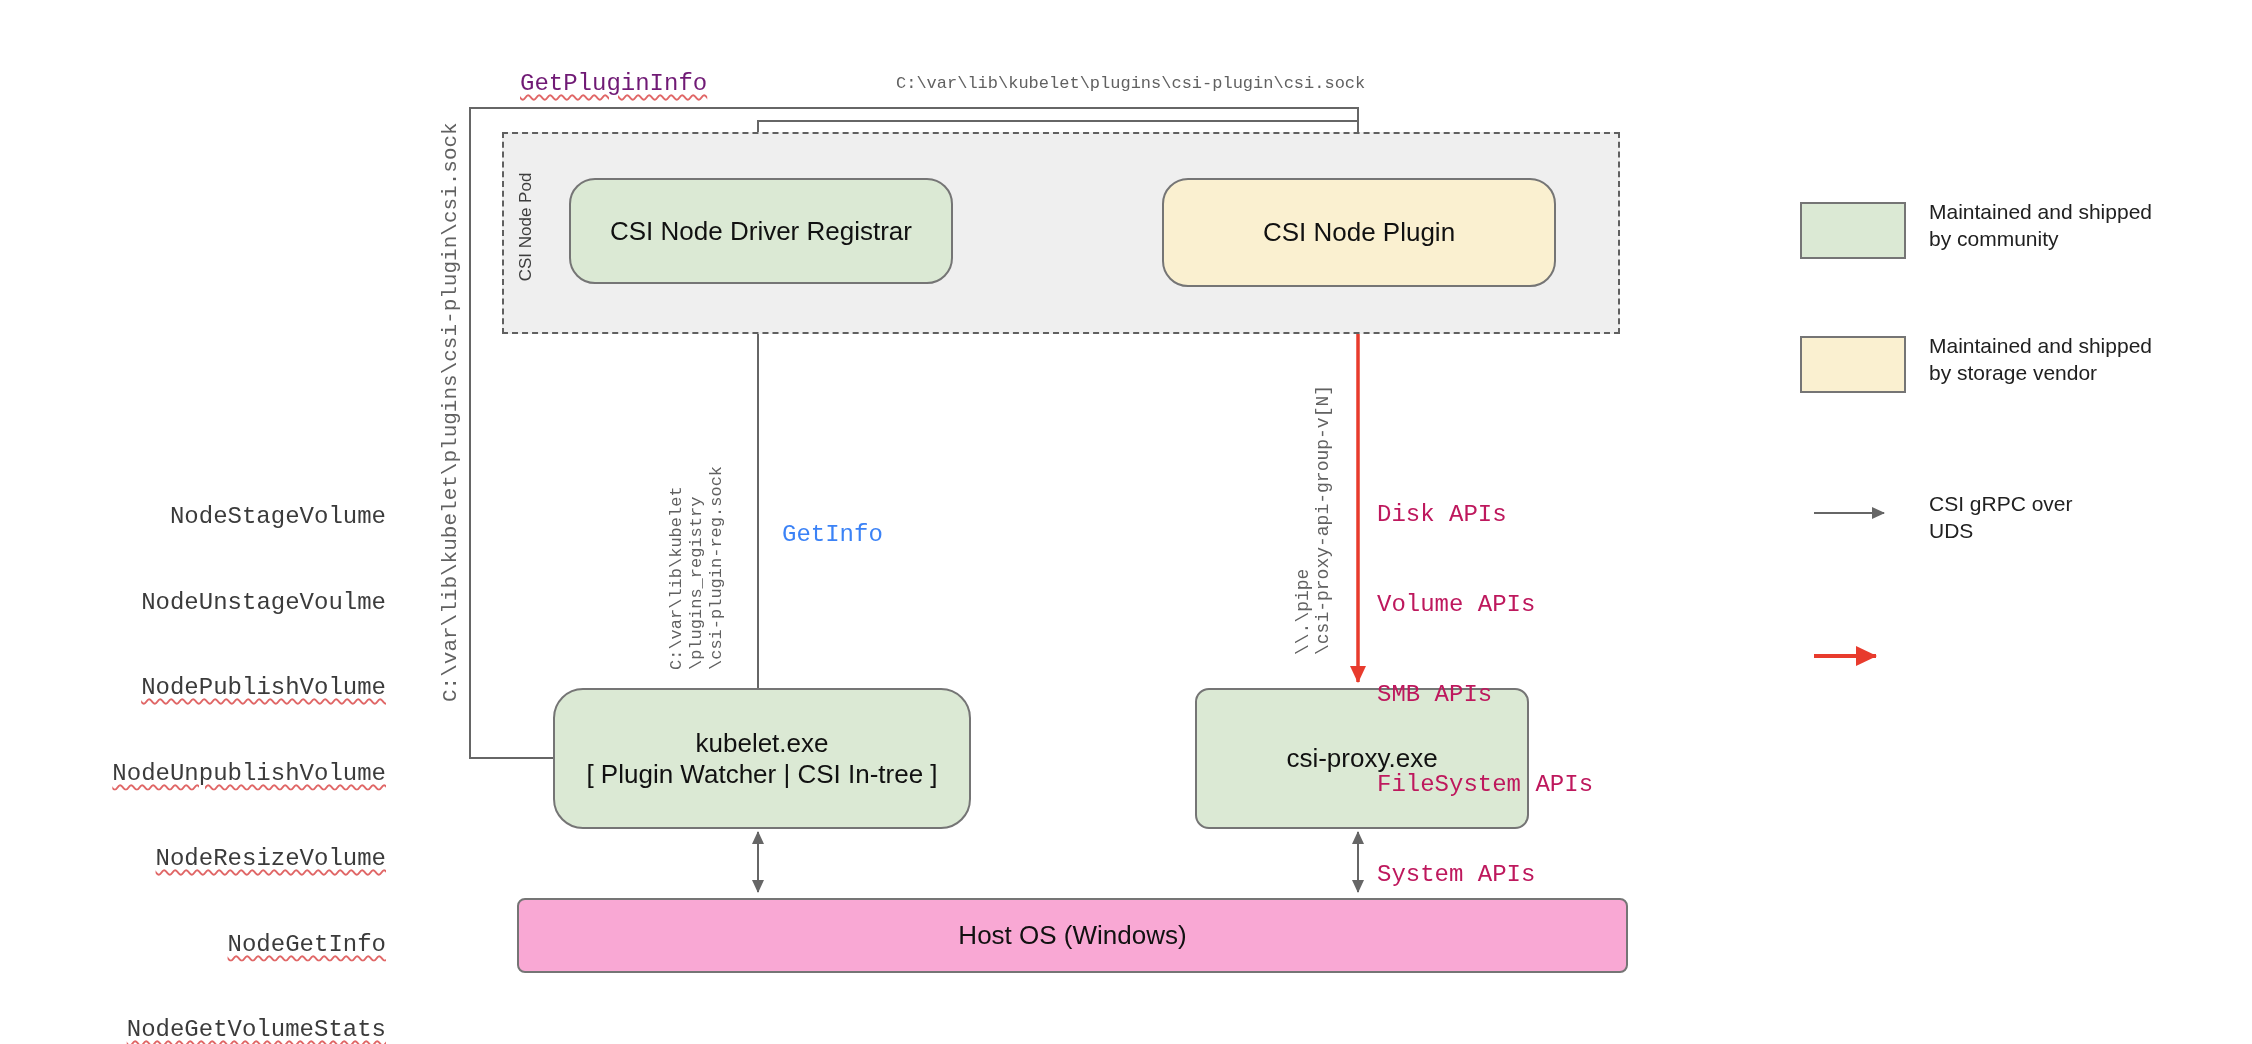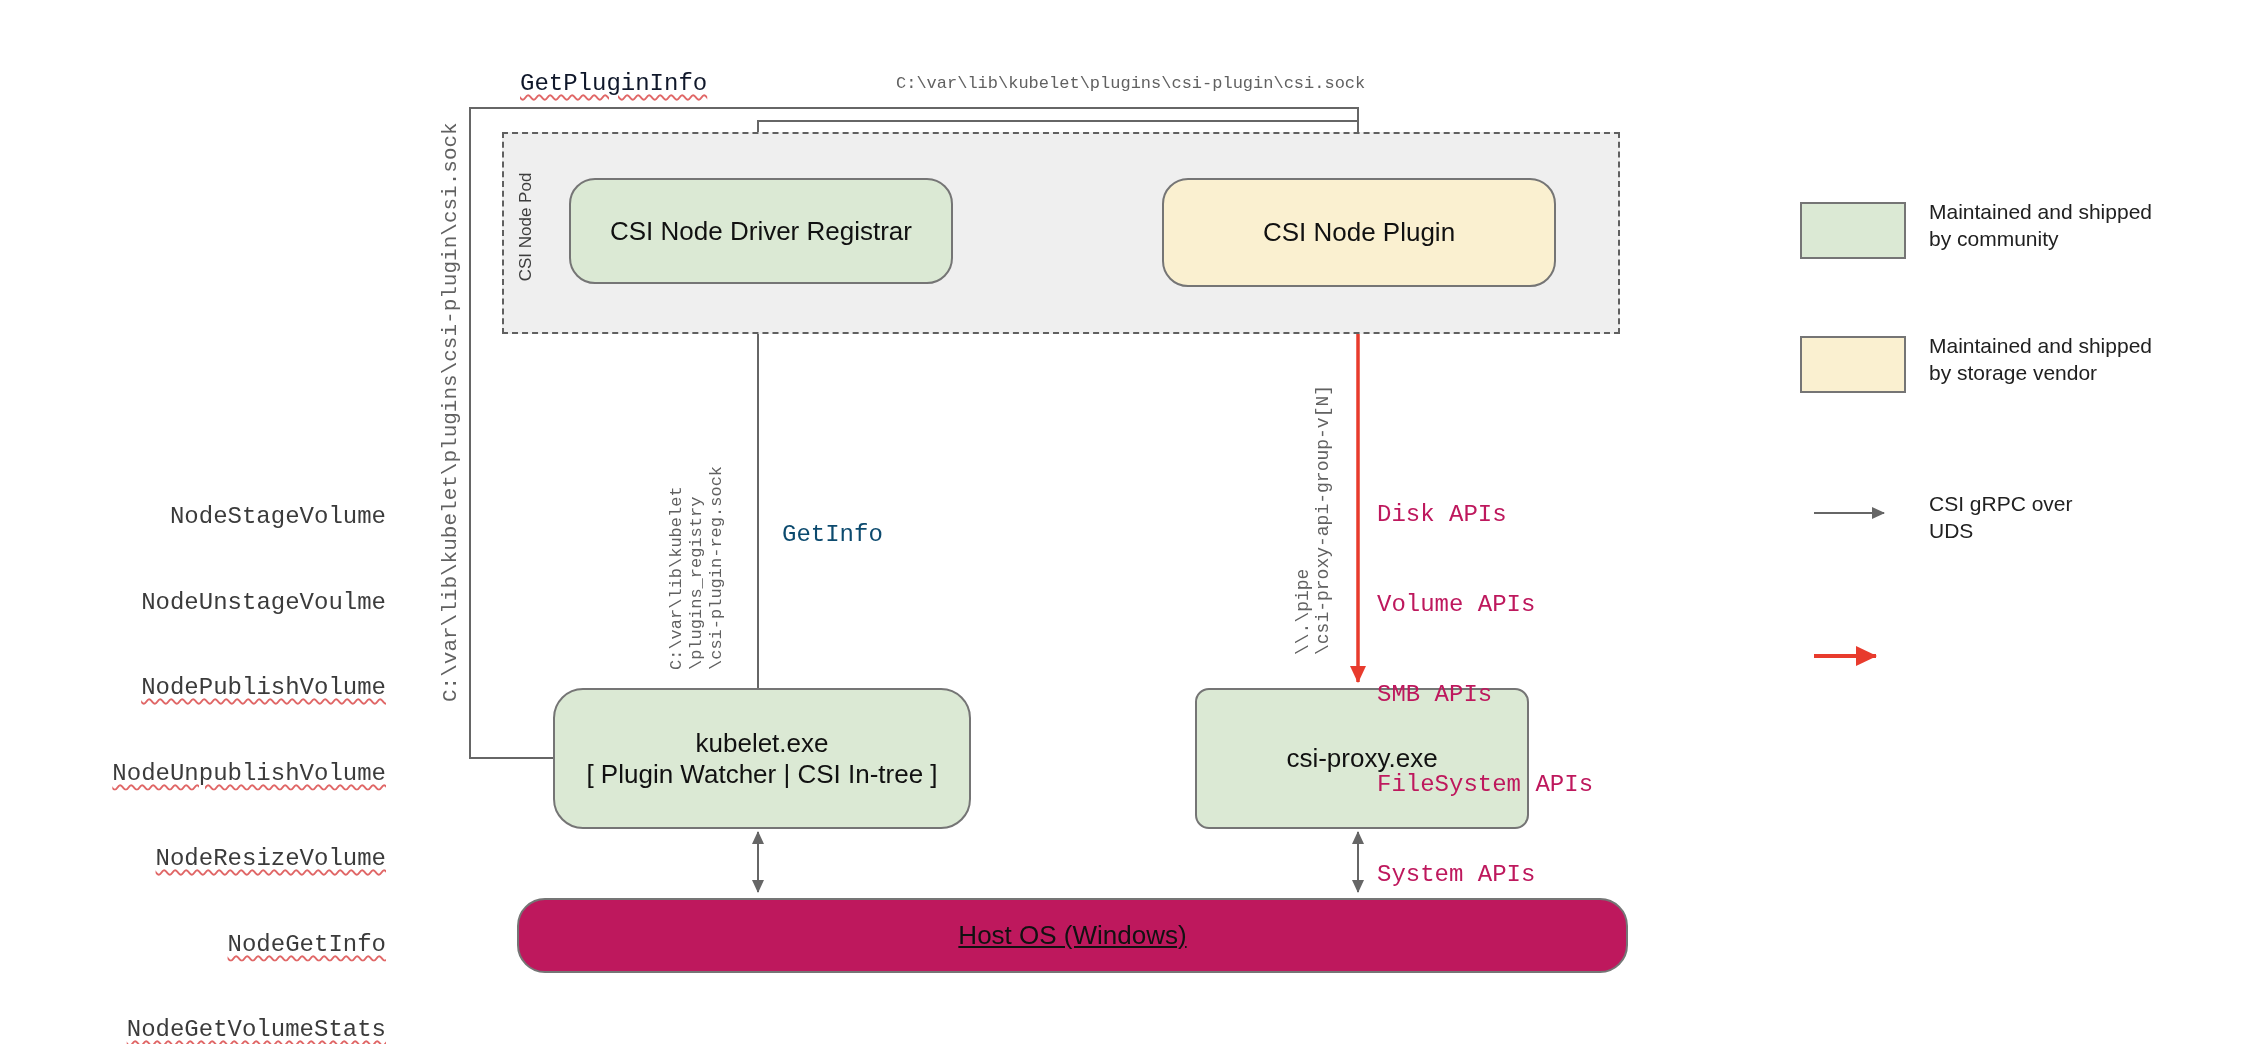--- a/index.html
+++ b/index.html
@@ -6,36 +6,36 @@
   #canvas{position:relative;width:2252px;height:1044px;background:#ffffff;overflow:hidden;
           font-family:"Liberation Sans",sans-serif;}
   .abs{position:absolute;}
   svg.wires{position:absolute;left:0;top:0;width:2252px;height:1044px;pointer-events:none;}
 
   
   .node{position:absolute;display:flex;align-items:center;justify-content:center;
         border:2px solid #757575;border-radius:26px;color:#111;font-size:26px;text-align:center;}
   .green{background:#dbe9d4;}
   .yellow{background:#faf0d0;}
-  .blue{background:#be185d;border-radius:28px;text-decoration:underline;}
+  .blue{background:#f9a8d4;border-radius:8px;}
   .pod{position:absolute;left:502px;top:132px;width:1114px;height:198px;
        background:#efefef;border:2px dashed #606060;}
   .podlabel{position:absolute;left:467px;top:216px;width:120px;height:22px;
             transform:rotate(-90deg);font-size:17px;color:#3d3d3d;text-align:center;white-space:nowrap;}
 
   
-  .mono{font-family:"Liberation Mono",monospace;color:#0f172a;white-space:pre;}
+  .mono{font-family:"Liberation Mono",monospace;color:#701a75;white-space:pre;}
   .path{color:#616161;}
   .sq{text-decoration-line:underline;text-decoration-style:wavy;
       text-decoration-color:#e06666;text-decoration-thickness:2px;text-underline-offset:4px;}
   .rot{transform:rotate(-90deg);}
 
   .nodecalls{left:96px;top:446px;width:290px;font-size:24px;line-height:28.5px;text-align:right;color:#3b3b3b;}
   .apis{left:1377px;top:440px;font-size:24px;line-height:30px;color:#be185d;}
-  .reginfo{left:782px;top:452px;font-size:24px;line-height:33px;color:#0c4a6e;}
+  .reginfo{left:782px;top:452px;font-size:24px;line-height:33px;color:#3b82f6;}
 
   
   .swatch{position:absolute;width:102px;height:53px;border:2px solid #757575;}
   .legendtext{position:absolute;left:1929px;font-size:21px;line-height:27px;color:#212121;}
 </style>
 </head>
 <body>
 
 <div id="canvas">
 

